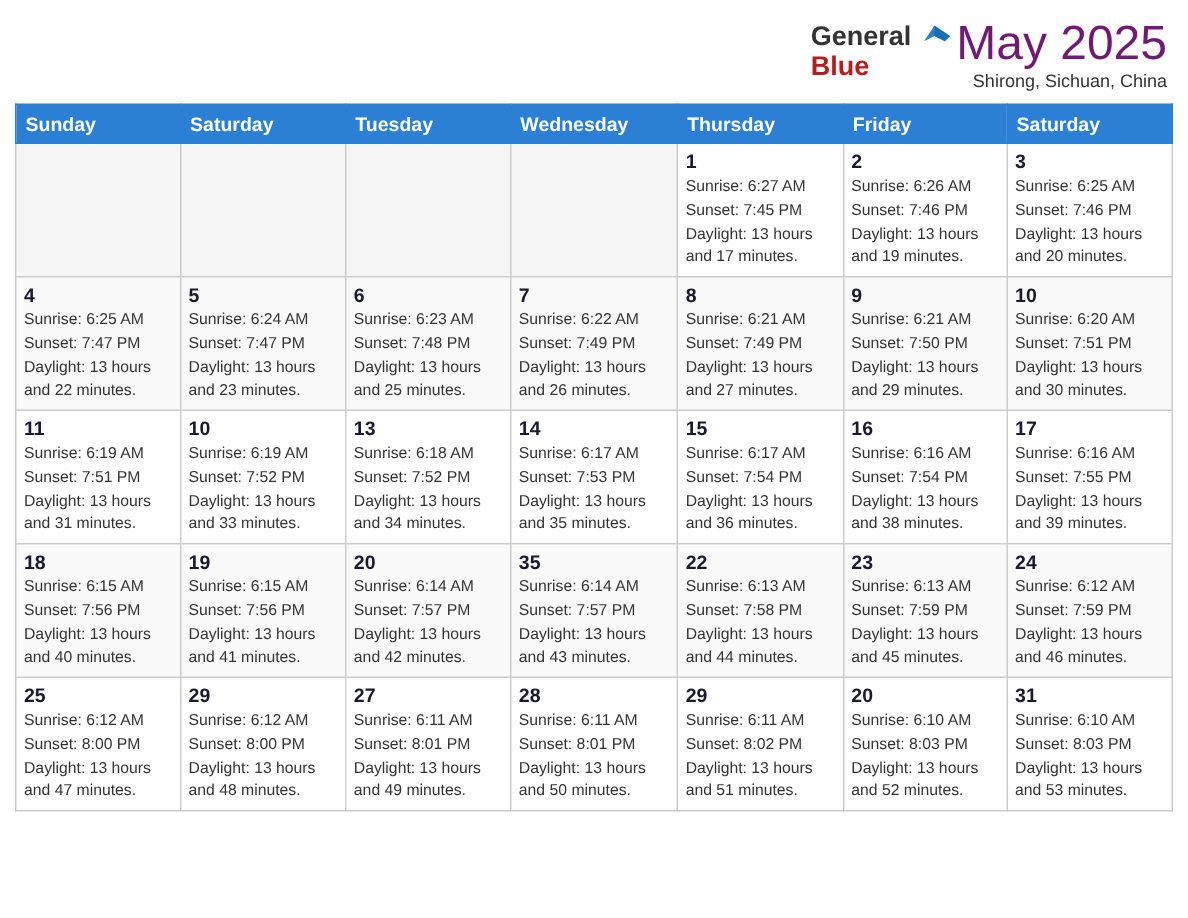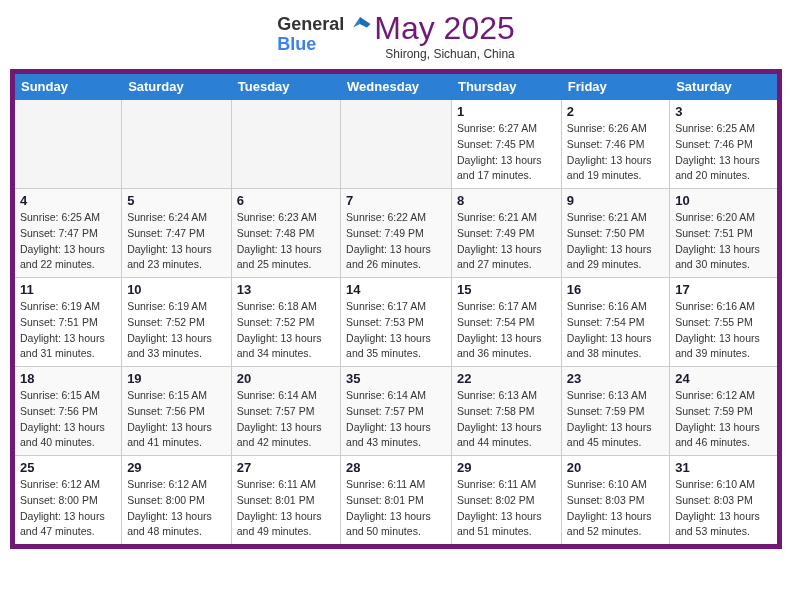--- a/index.html
+++ b/index.html
@@ -5,21 +5,21 @@
     * { box-sizing: border-box; margin: 0; padding: 0; }
     body {
       font-family: Arial, sans-serif;
       background: #fff;
       width: 792px;
       min-height: 612px;
       padding: 10px;
     }
     .header-area {
       display: flex;
-      justify-content: center;
+      justify-content: flex-end;
       align-items: flex-start;
       margin-bottom: 8px;
       padding: 0 4px;
     }
     .logo-icon {
       width: 28px;
       height: 28px;
       margin-left: 2px;
     }
     .title-area {
@@ -30,21 +30,21 @@
       color: #701a75;
       font-weight: normal;
     }
     .location-title {
       font-size: 12px;
       color: #333;
     }
     .calendar {
       width: 100%;
       border-collapse: collapse;
-      border: 5px solid #701a75;
+      border: 1px solid #701a75;
     }
     .calendar th {
       background-color: #2b7fd4;
       color: #fff;
       padding: 5px 6px;
       font-size: 13px;
       font-weight: bold;
       border: 1px solid #2b7fd4;
       text-align: left;
     }
@@ -91,21 +91,21 @@
 
 <div class="header-area">
   <div class="logo-wrapper">
     <div class="logo-line1">
       <span style="font-size:18px;font-weight:bold;color:#333;">General</span>
       <svg class="logo-icon" viewBox="0 0 40 30" xmlns="http://www.w3.org/2000/svg">
         <polygon points="10,20 20,5 30,20 20,15" fill="#2b7fd4"></polygon>
         <polygon points="20,5 35,15 30,20 20,15" fill="#1a6eb5"></polygon>
       </svg>
     </div>
-    <span style="font-size:18px;font-weight:bold;color:#3b82f6;margin-top:-4px;">Blue</span>
+    <span style="font-size:18px;font-weight:bold;color:#b91c1c;margin-top:-4px;">Blue</span>
   </div>
   <div class="title-area">
     <div class="month-title">May 2025</div>
     <div class="location-title">Shirong, Sichuan, China</div>
   </div>
 </div>
 
 <table class="calendar">
   <thead>
     <tr>

